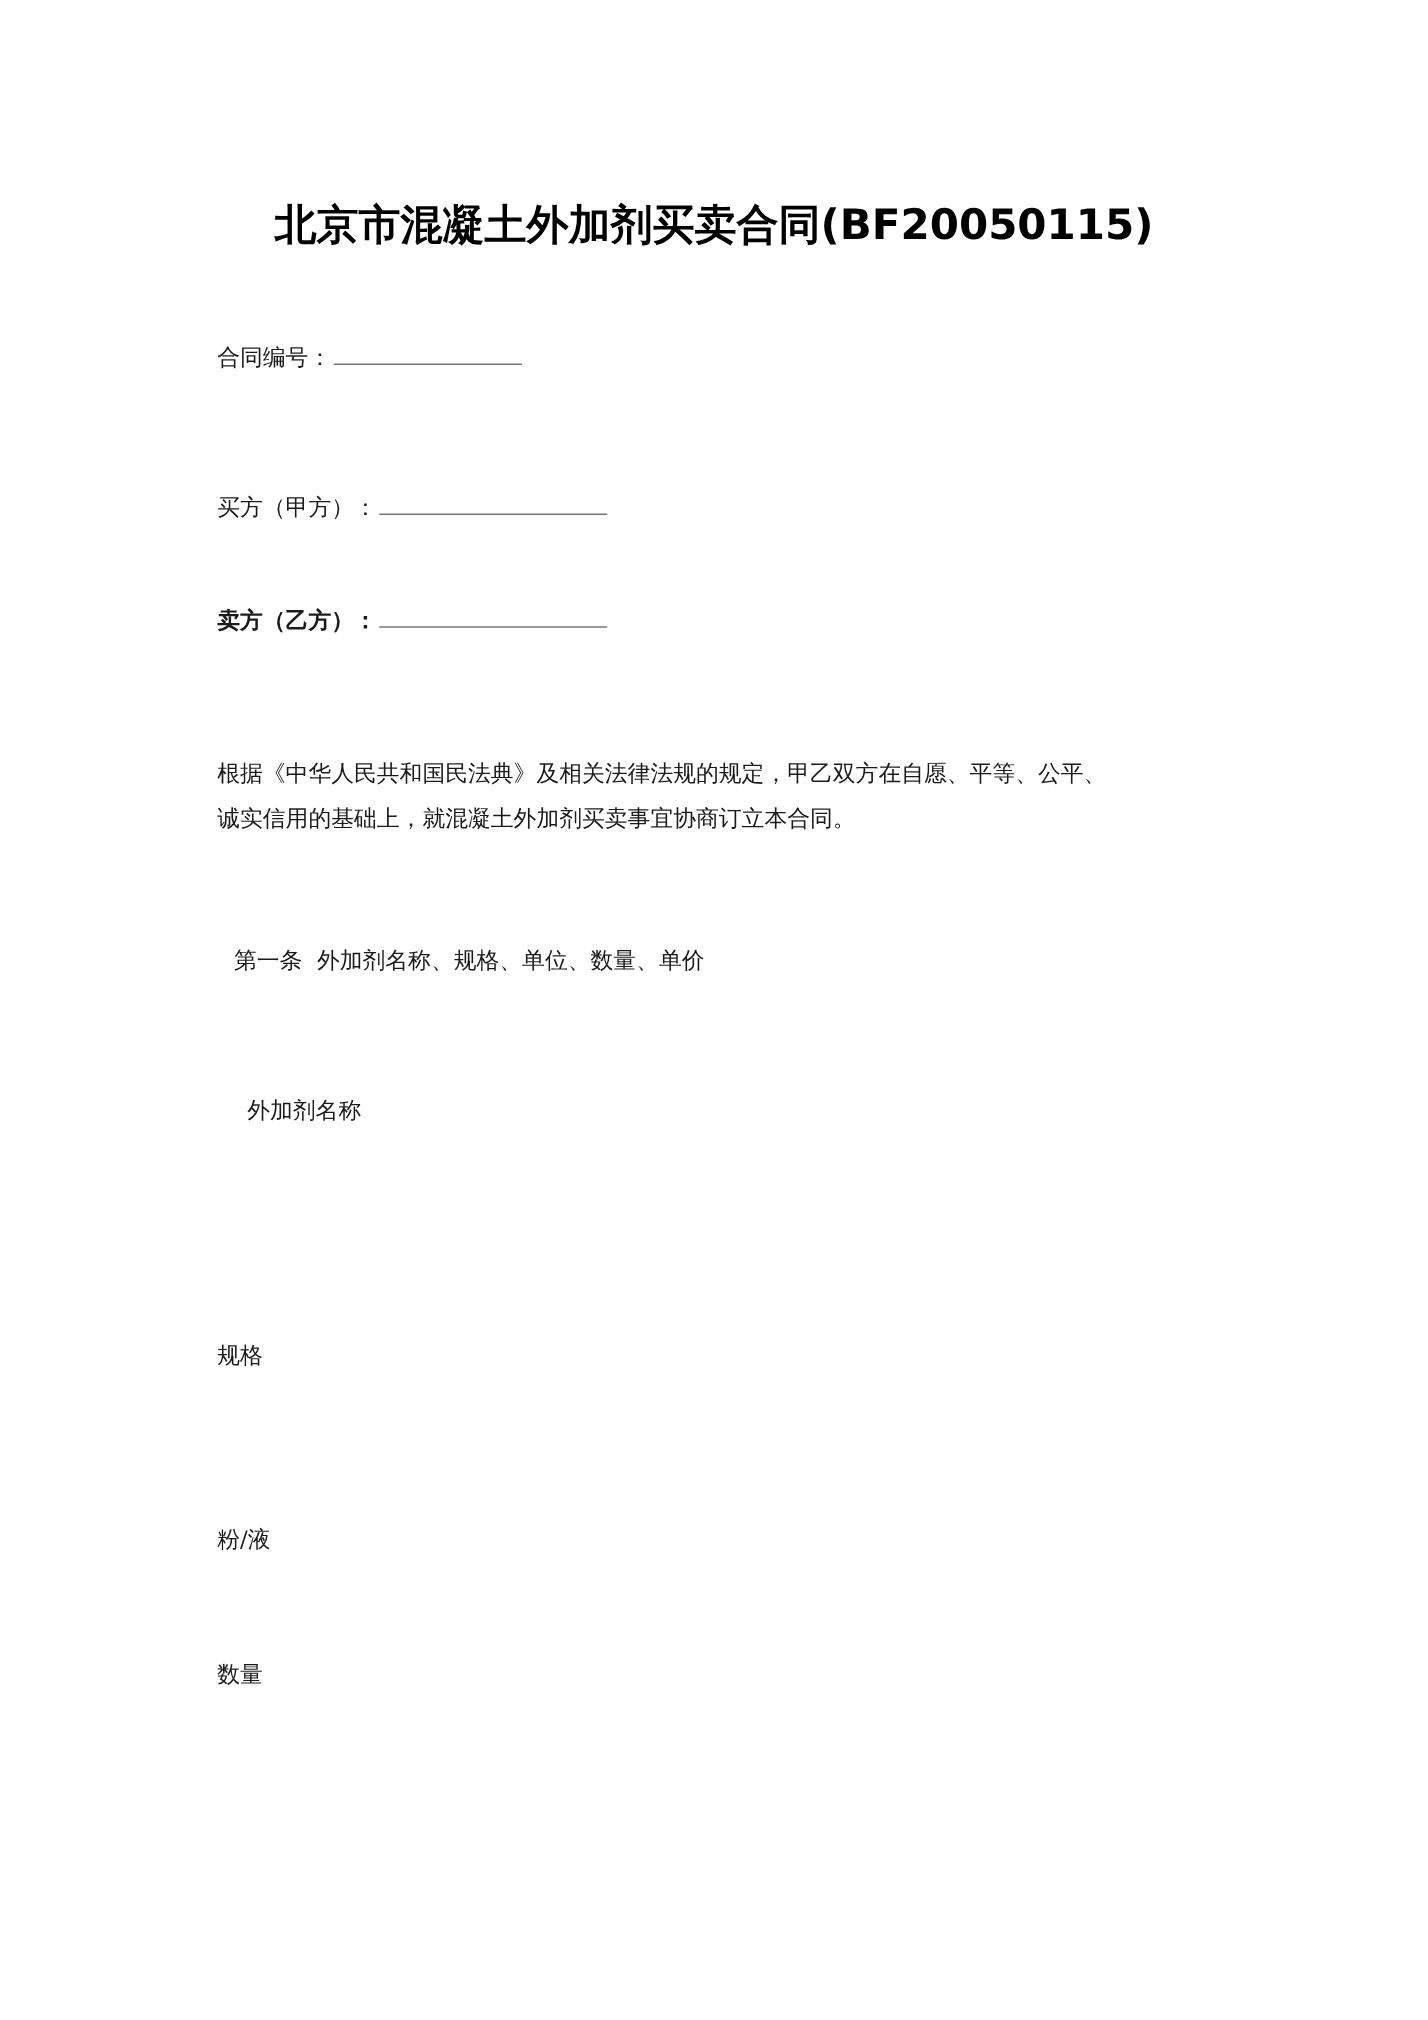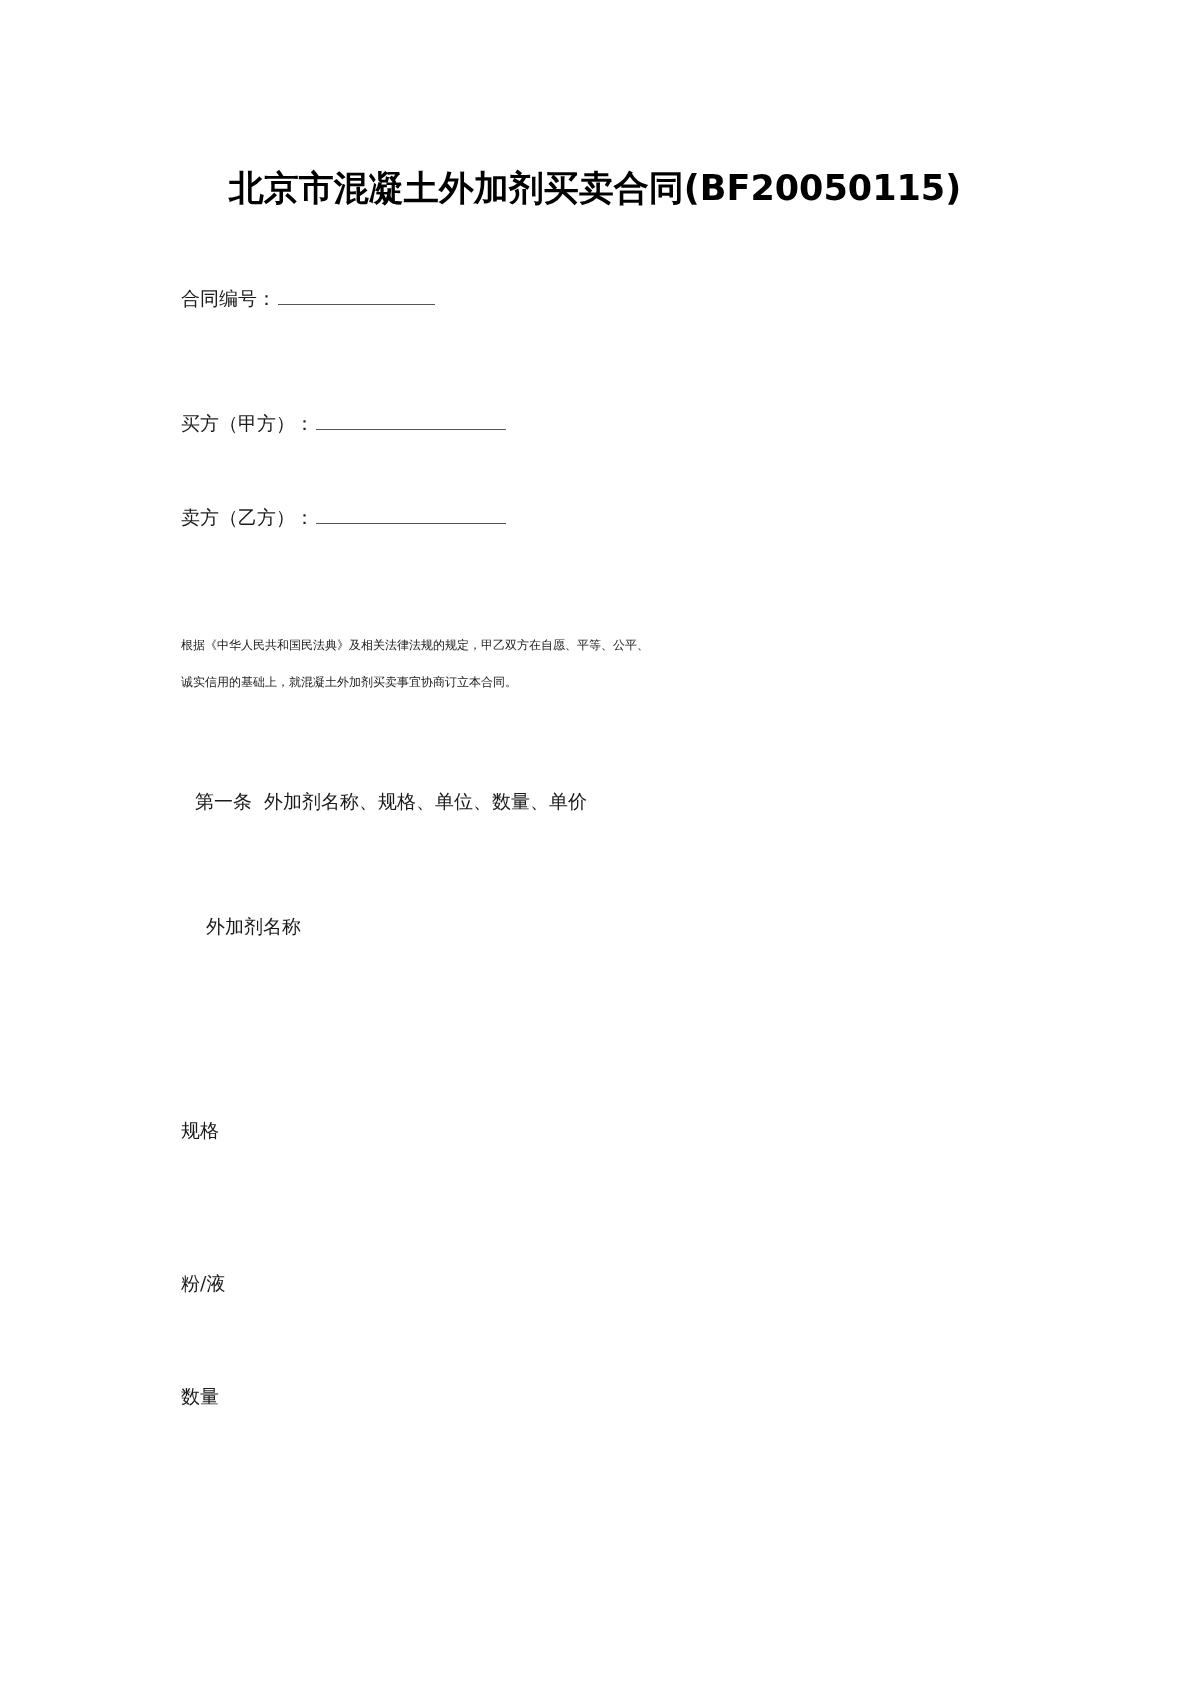--- a/index.html
+++ b/index.html
@@ -5,38 +5,38 @@
   html, body { margin: 0; padding: 0; background: #ffffff; }
   body { width: 1190px; height: 1683px; position: relative; overflow: hidden;
          font-family: "DejaVu Serif", "Liberation Serif", serif; color: #1a1a1a; }
   .page { position: absolute; left: 0; top: 0; width: 1190px; height: 1683px; background: #fff; }
   .title { position: absolute; left: 0; width: 1190px; top: 164px; text-align: center;
            font-family: "DejaVu Sans", "Liberation Sans", sans-serif; font-weight: bold;
            font-size: 35px; line-height: 48px; color: #000; letter-spacing: 0px; }
   .line { position: absolute; left: 181px; font-size: 19px; line-height: 28px; white-space: nowrap; }
   .blank { display: inline-block; border-bottom: 1px solid #555; vertical-align: baseline;
            height: 18px; margin-left: 2px; }
-  .para { position: absolute; left: 181px; width: 840px; font-size: 12px; line-height: 37px; }
+  .para { position: absolute; left: 181px; width: 840px; font-size: 19px; line-height: 37px; }
 </style>
 </head>
 <body>
 
 <div class="page">
 
   <div class="title">北京市混凝土外加剂买卖合同(BF20050115)</div>
 
   <div class="line" style="top:284px;">
     <span>合同编号：</span><span class="blank" style="width:157px;"></span>
   </div>
 
   <div class="line" style="top:409px;text-align:right;">
     <span>买方（甲方）：</span><span class="blank" style="width:190px;"></span>
   </div>
 
-  <div class="line" style="top:503px;">
+  <div class="line" style="top:503px;font-weight:bold;">
     <span>卖方（乙方）：</span><span class="blank" style="width:190px;"></span>
   </div>
 
   <div class="para" style="top:627px;">
     <div>根据《中华人民共和国民法典》及相关法律法规的规定，甲乙双方在自愿、平等、公平、</div>
     <div>诚实信用的基础上，就混凝土外加剂买卖事宜协商订立本合同。</div>
   </div>
 
   <div class="line" style="top:787px; white-space:pre;margin-left:14px;">第一条  外加剂名称、规格、单位、数量、单价</div>
 

